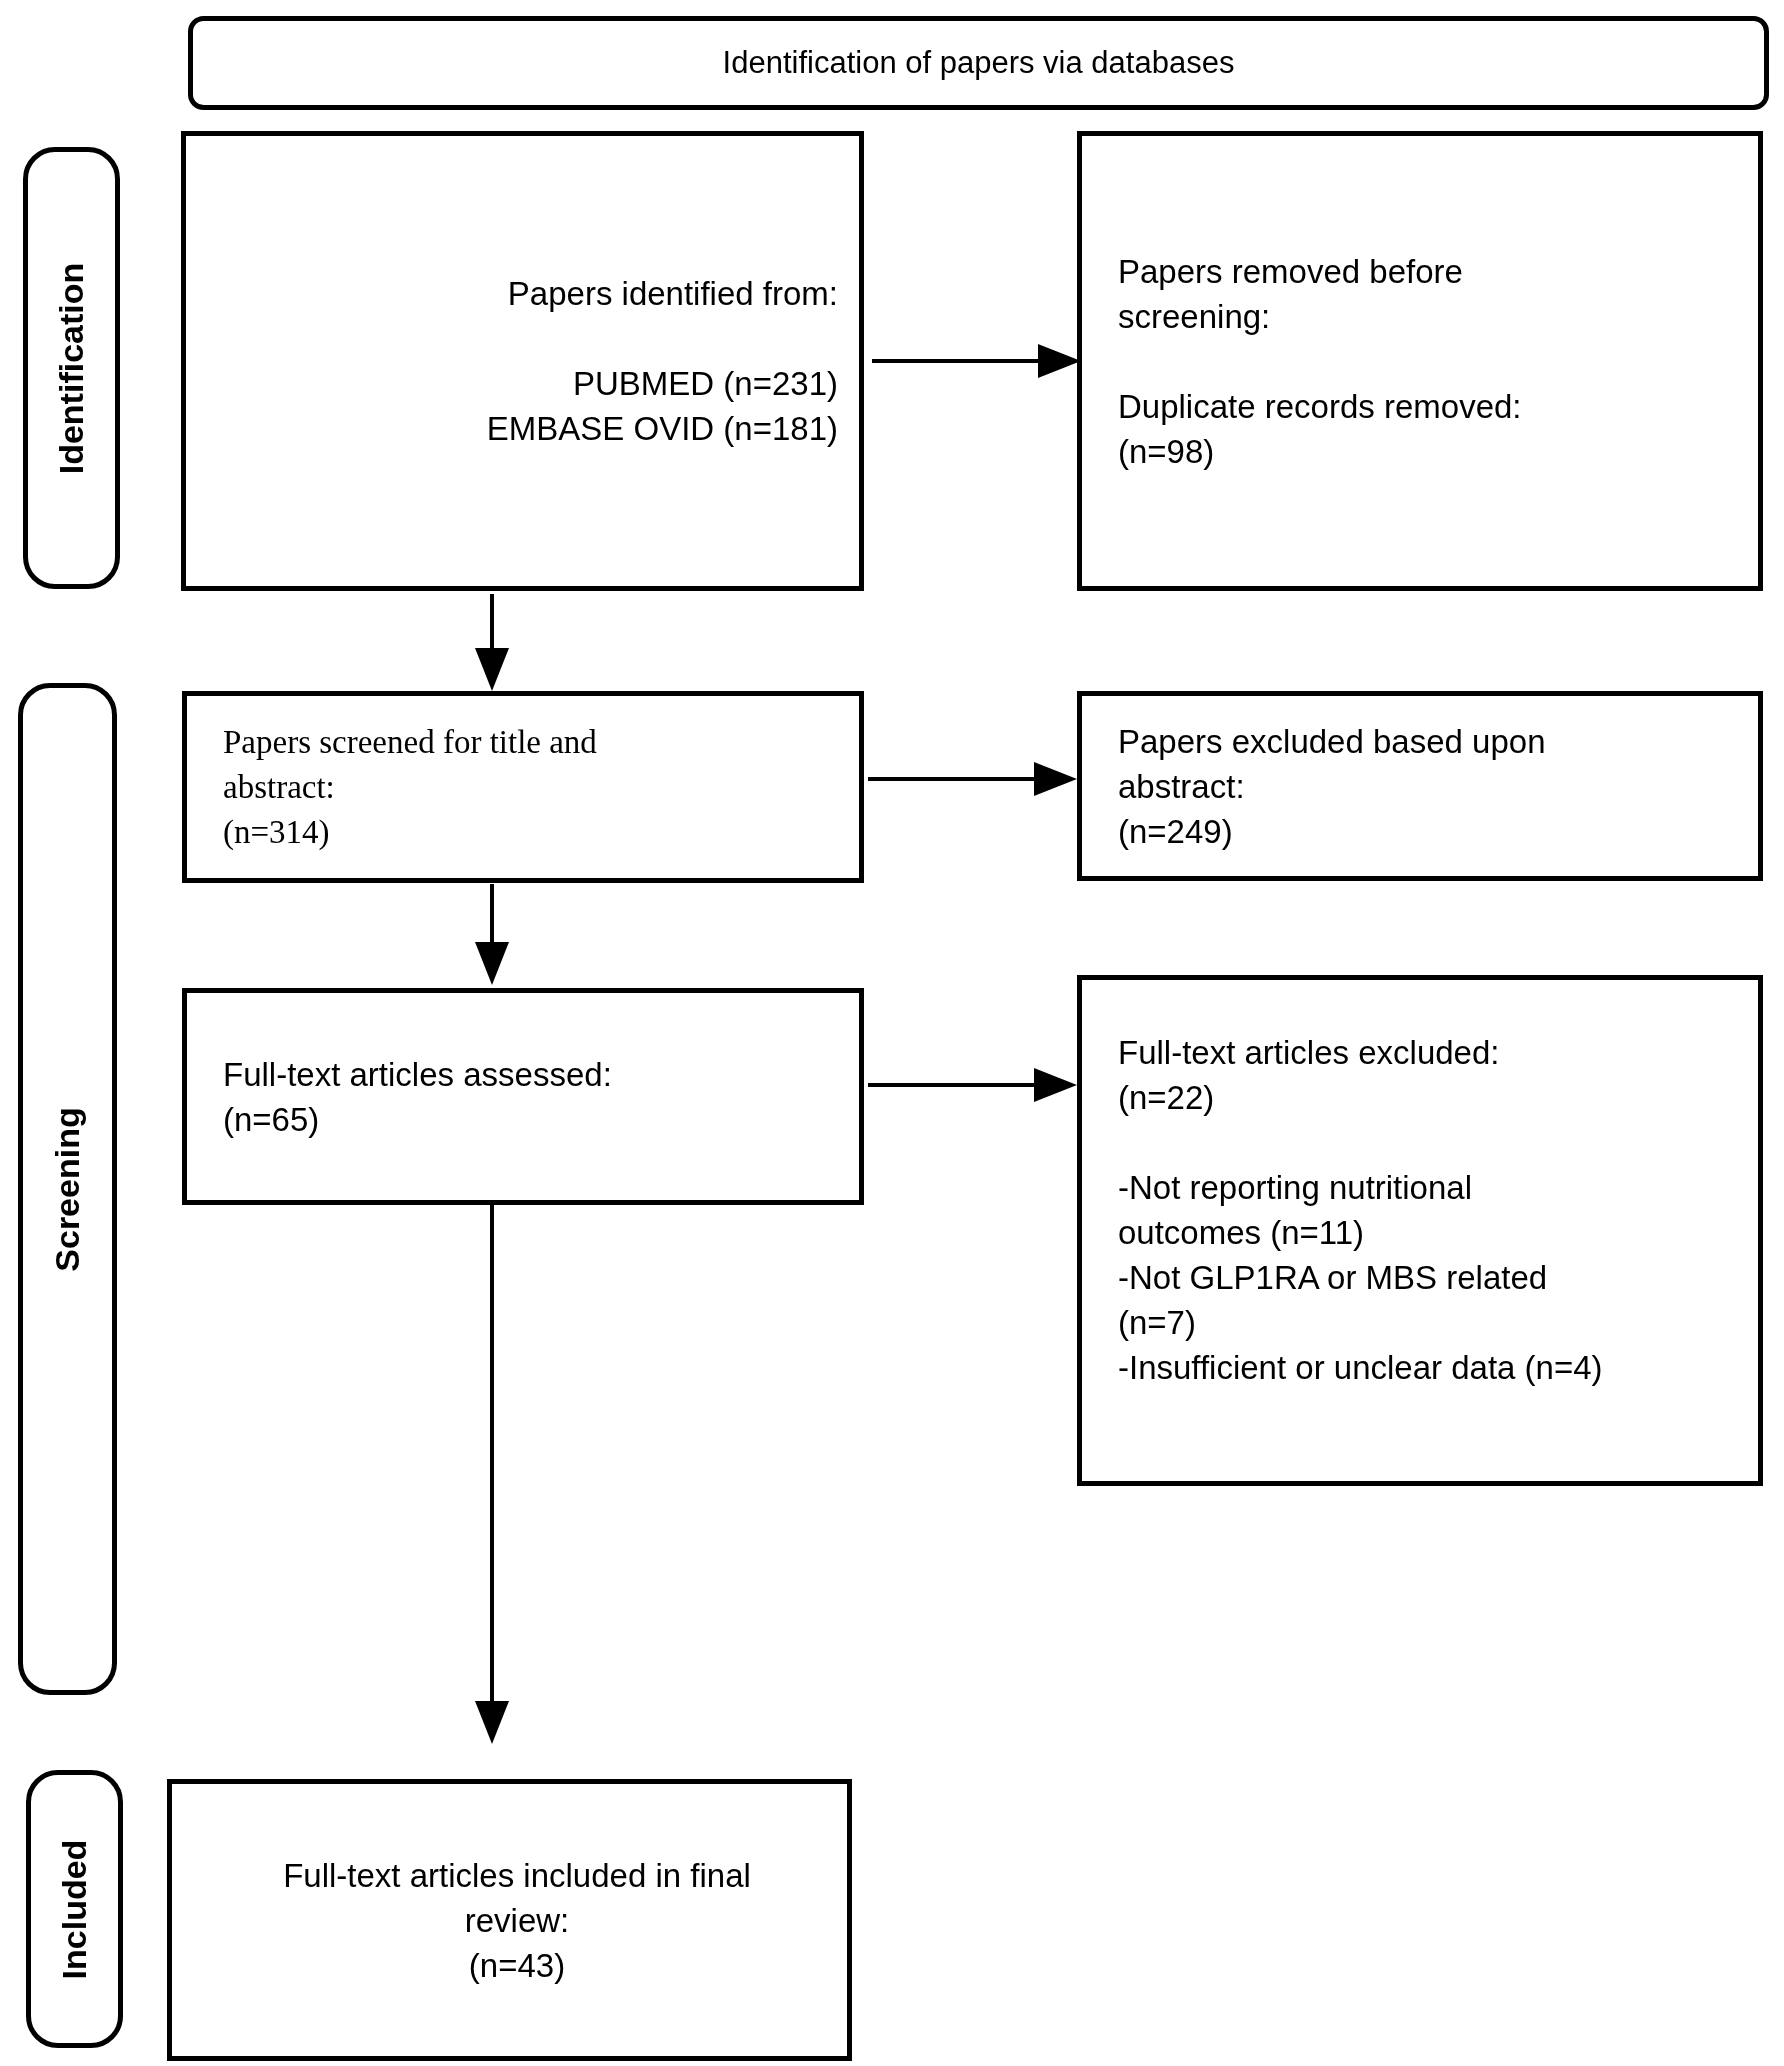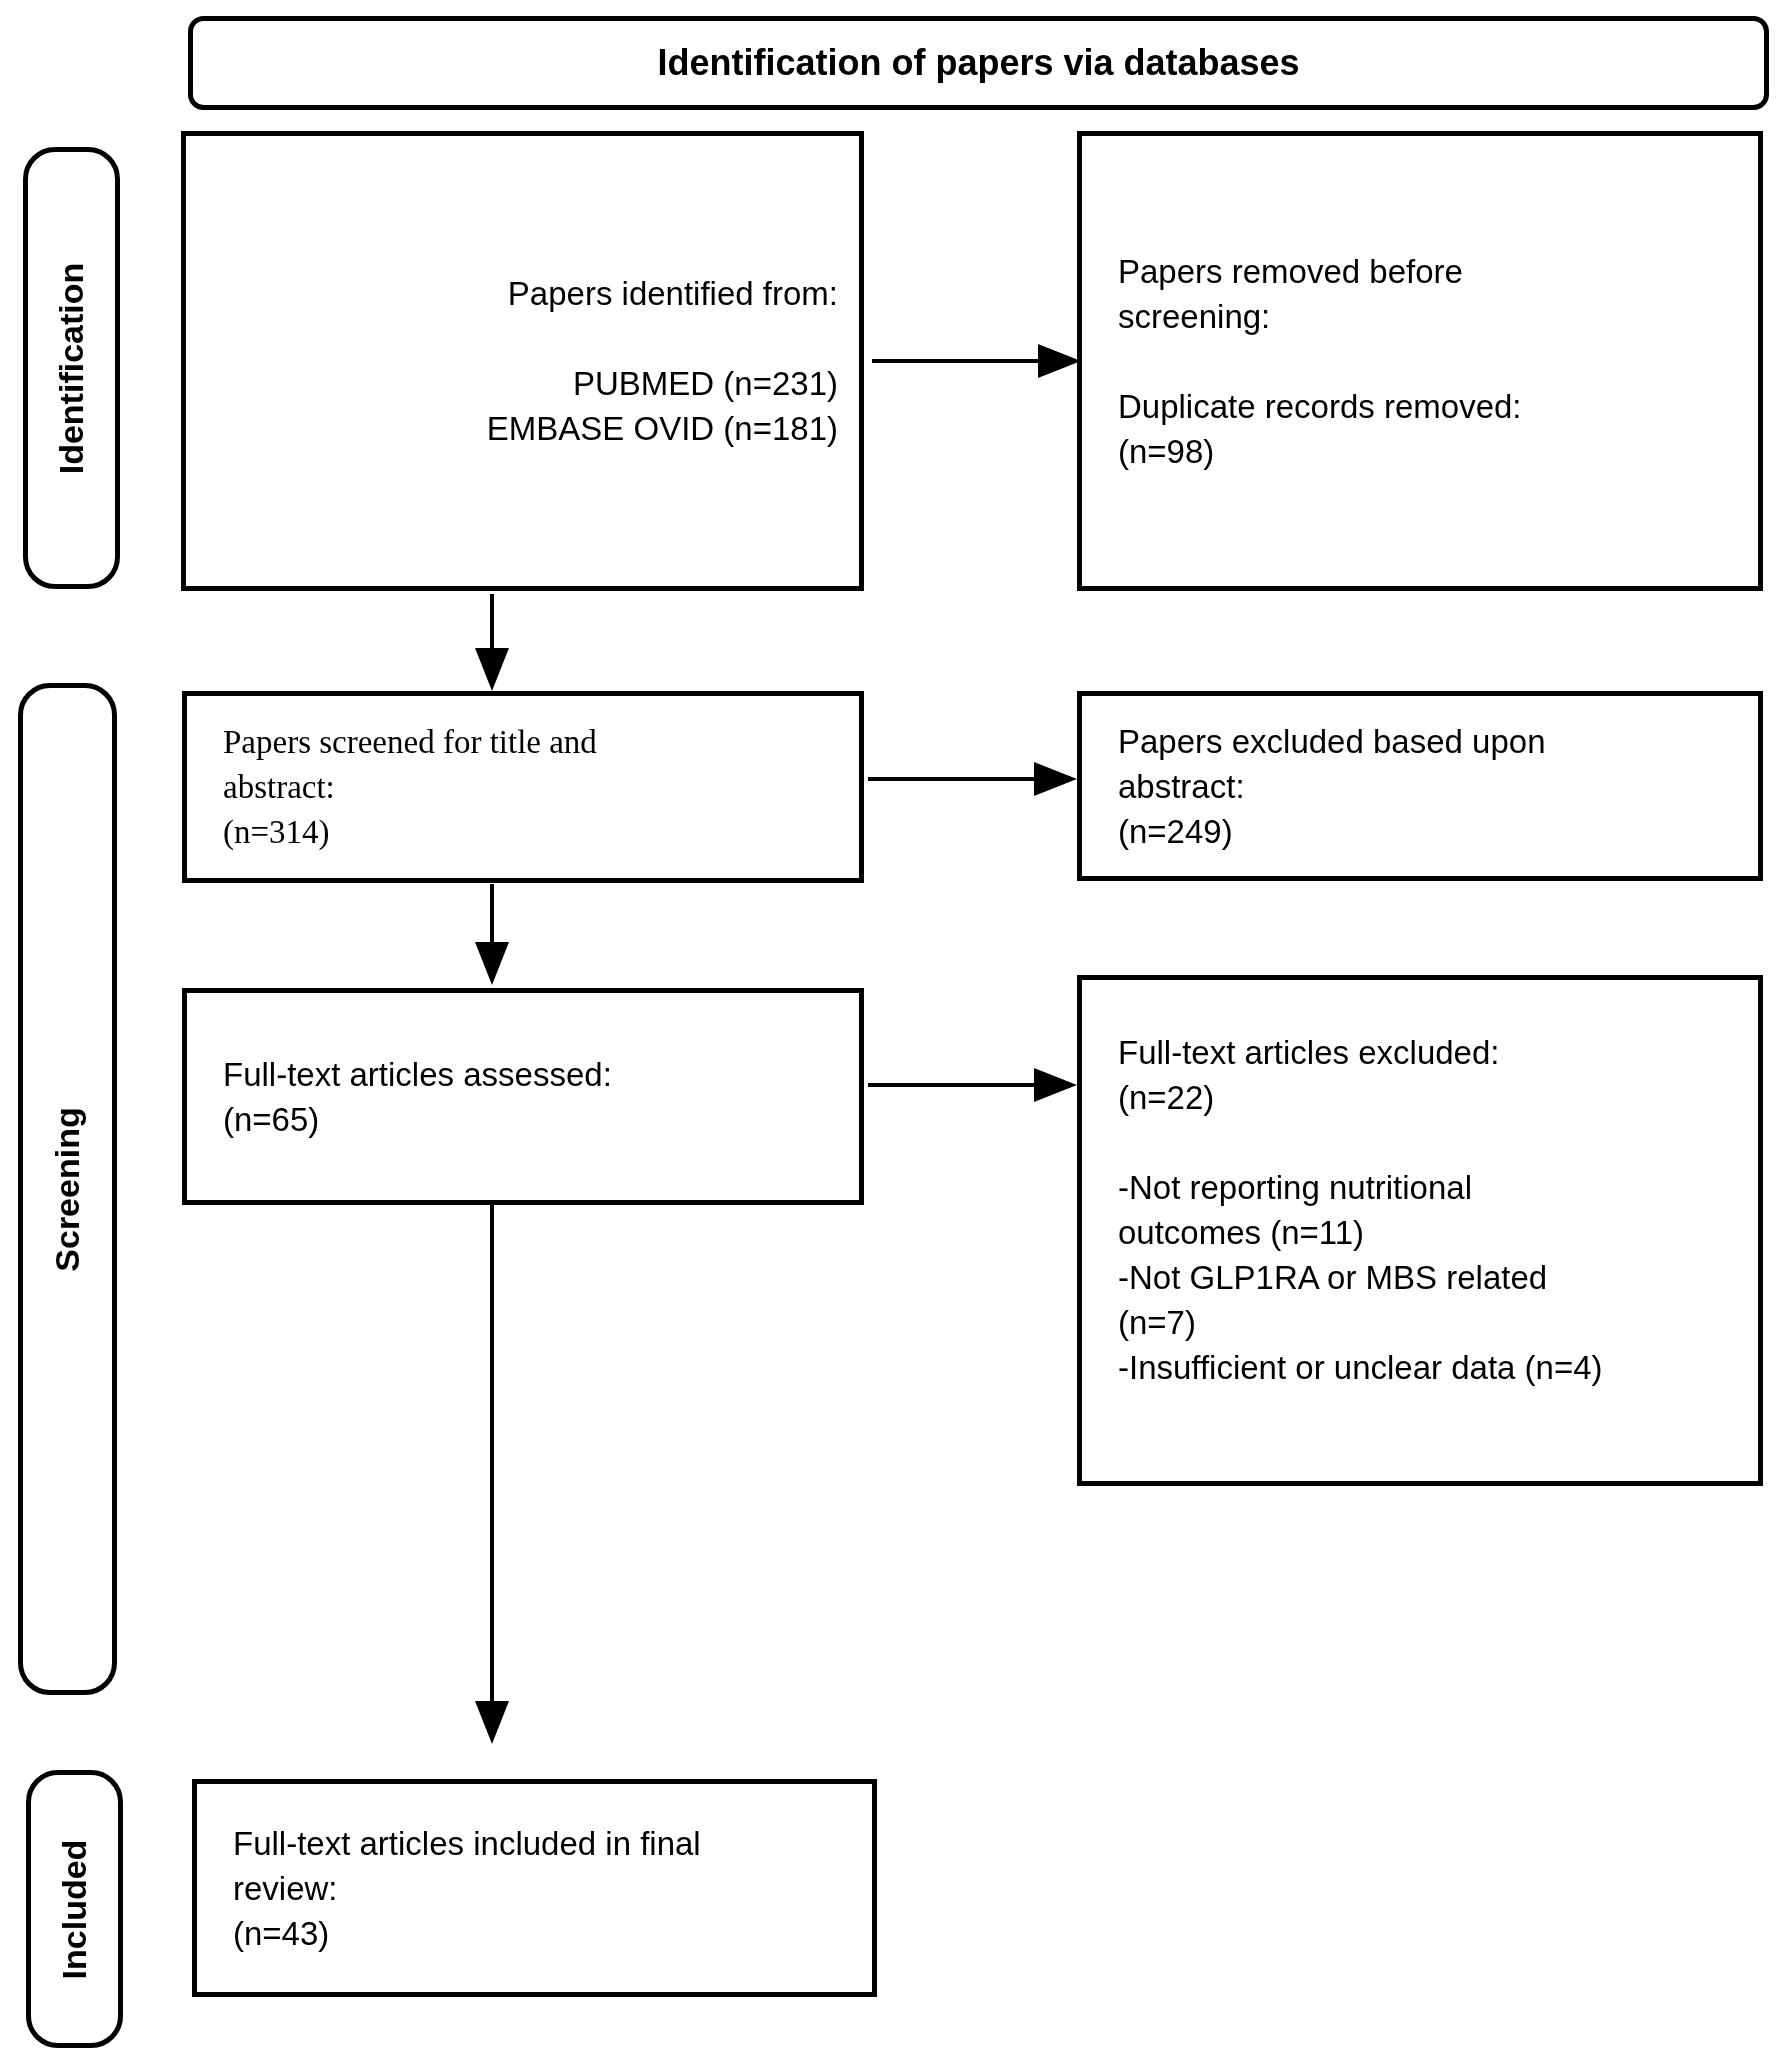--- a/index.html
+++ b/index.html
@@ -10,21 +10,21 @@
     font-family:"Liberation Sans","DejaVu Sans",sans-serif;
     color:#000;
   }
   
   .title-box{
     position:absolute;left:188px;top:15.6px;width:1581px;height:94px;
     border:5.7px solid #000;border-radius:15.6px;
     display:flex;align-items:center;justify-content:center;
     box-sizing:border-box;background:#fff;
   }
-  .title-box .t{font-size:36px;font-weight:bold;}
+  .title-box .t{font-size:31px;font-weight:normal;}
   
   .stage-tab{
     position:absolute;border:5px solid #000;border-radius:32px;
     display:flex;align-items:center;justify-content:center;
     box-sizing:border-box;background:#fff;overflow:visible;
   }
   .stage-tab .rot{
     transform:rotate(-90deg);white-space:nowrap;
     font-size:34px;font-weight:bold;
   }
@@ -40,21 +40,21 @@
     font-size:33px;line-height:45px;
   }
   .fbox .ln{min-height:45px;}
   .fbox .indent{padding-left:67px;}
   #box-identified{left:181px;top:131px;width:683px;height:460px;align-items:flex-end;}
   #box-removed{left:1077px;top:131px;width:686px;height:460px;}
   #box-screened{left:182px;top:691px;width:682px;height:192px;font-family:Liberation Serif, serif;}
   #box-excluded-abstract{left:1077px;top:691px;width:686px;height:190px;}
   #box-fulltext-assessed{left:182px;top:988px;width:682px;height:217px;}
   #box-fulltext-excluded{left:1077px;top:975px;width:686px;height:511px;justify-content:flex-start;padding-top:50px;}
-  #box-included-final{left:192px;top:1779px;width:685px;height:218px;}
+  #box-included-final{left:167px;top:1779px;width:685px;height:282px;text-align:center;}
   
   .hline{position:absolute;height:4.3px;background:#000;}
   .vline{position:absolute;width:4.3px;background:#000;}
   .head-right{position:absolute;width:0;height:0;
     border-top:17px solid transparent;border-bottom:17px solid transparent;
     border-left:43px solid #000;}
   .head-down{position:absolute;width:0;height:0;
     border-left:17px solid transparent;border-right:17px solid transparent;
     border-top:43px solid #000;}
 </style>

